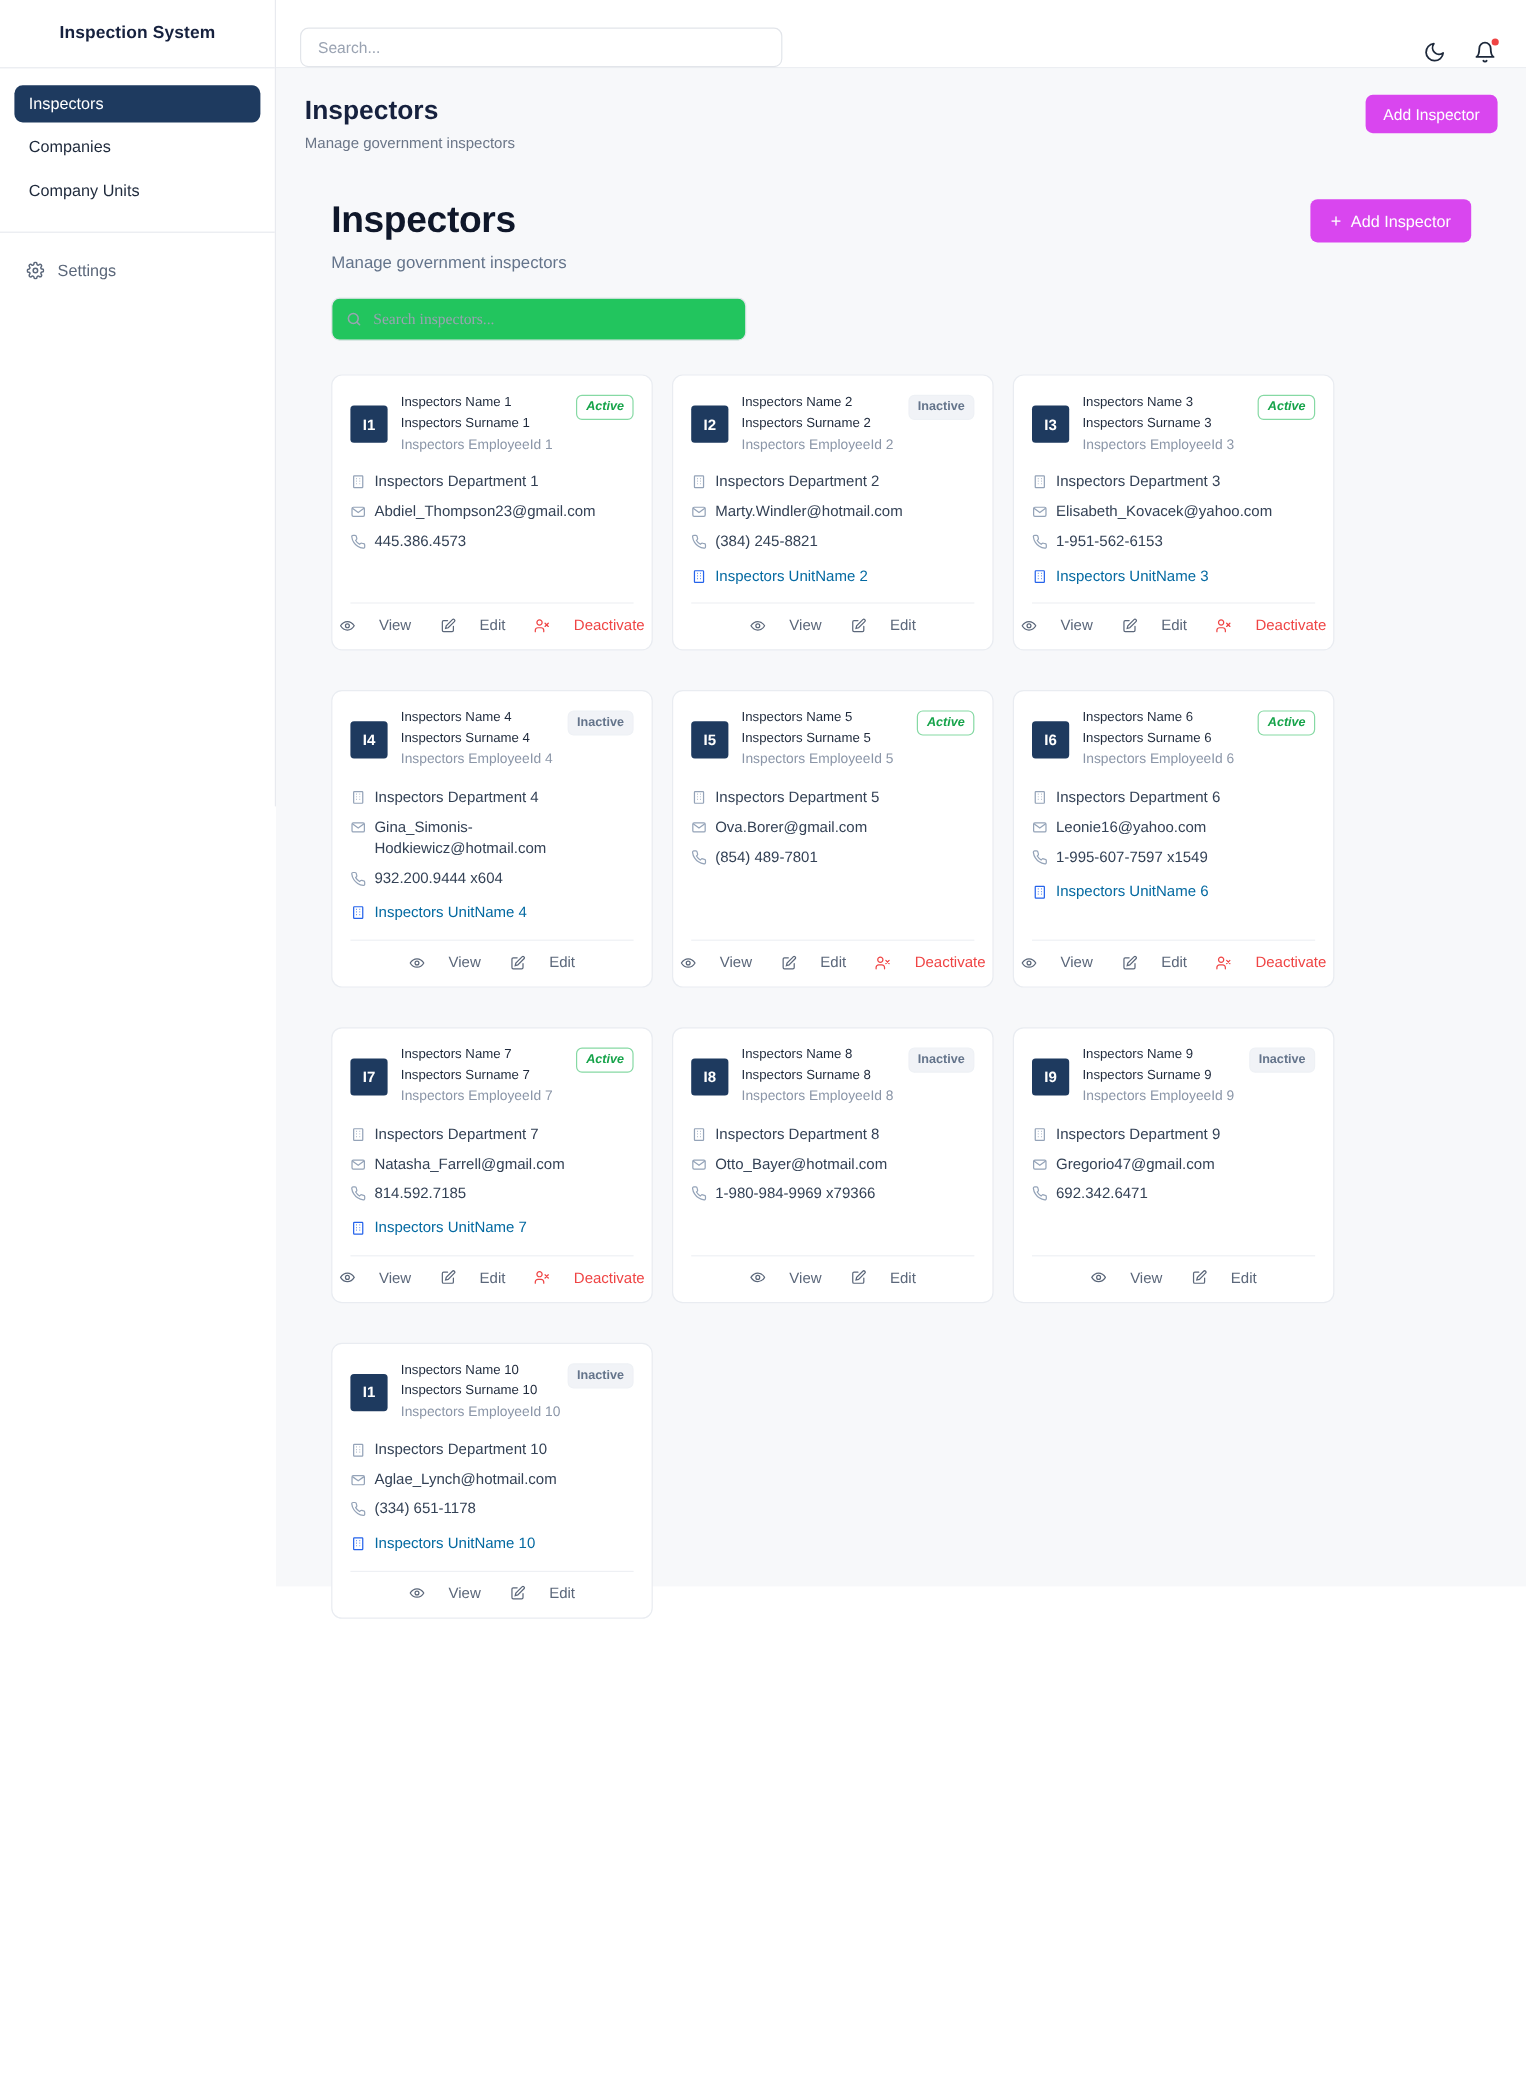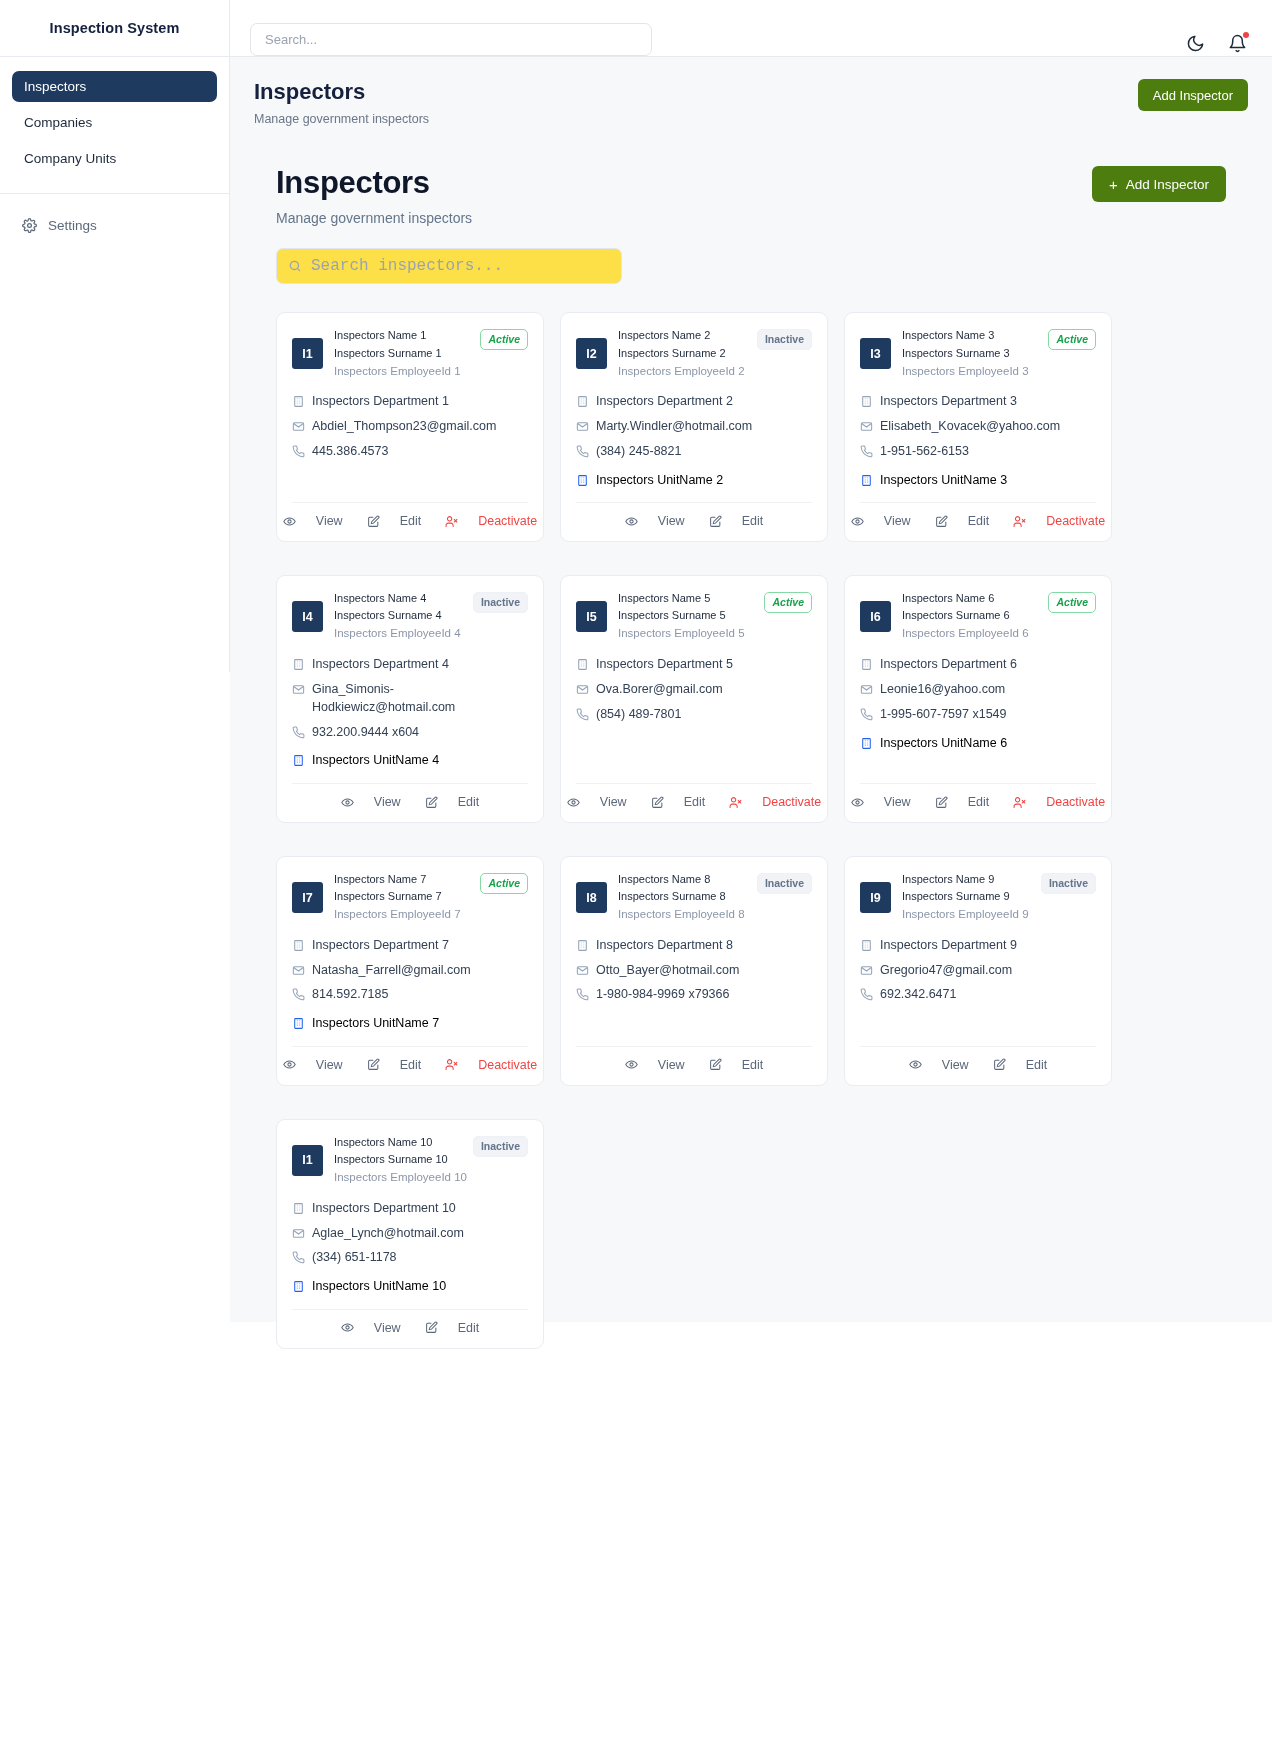--- a/index.html
+++ b/index.html
@@ -89,21 +89,21 @@
   .page-band {
     background: #f7f8fa;
     padding: 22px 24px 20px 24px;
     display: flex;
     align-items: flex-start;
   }
   .band-title { font-size: 22px; font-weight: bold; color: #16213e; line-height: 1.2; }
   .band-sub { font-size: 12.5px; color: #6b7688; margin-top: 7px; }
   .band-spacer { flex: 1 1 auto; }
   .btn-primary {
-    background: #4d7c0f;
+    background: #d946ef;
     color: #fff;
     border: none;
     border-radius: 6px;
     height: 32px;
     padding: 0 15px;
     font-size: 13px;
     font-family: "Liberation Sans", sans-serif;
     cursor: pointer;
     display: inline-flex;
     align-items: center;
@@ -117,23 +117,23 @@
   .inner-sub { font-size: 14px; color: #64748b; margin-top: 10px; }
   .inner-spacer { flex: 1 1 auto; }
   .btn-add { height: 36px; padding: 0 17px; font-size: 13.5px; }
   .plus { font-size: 15px; line-height: 1; }
 
   .searchwrap { position: relative; width: 346px; margin-bottom: 28px; }
   .searchwrap .s-icon { position: absolute; left: 12px; top: 50%; transform: translateY(-50%); }
   .cardsearch {
     width: 346px; height: 36px;
     border: 1px solid #e2e5ea; border-radius: 7px;
-    background: #fde047; padding: 0 12px 0 34px;
-    font-size: 16px; color: #1e293b;
-    font-family: Liberation Mono, monospace;
+    background: #22c55e; padding: 0 12px 0 34px;
+    font-size: 13px; color: #1e293b;
+    font-family: Liberation Serif, serif;
   }
   .cardsearch::placeholder { color: #9aa3b2; }
 
   
   .grid { display: grid; grid-template-columns: repeat(3, 268px); gap: 33px 16px; }
   .card {
     background: #fff;
     border: 1px solid #e9ecf1;
     border-radius: 9px;
     padding: 14px 15px 0 15px;
@@ -160,21 +160,21 @@
     line-height: 1.4;
     margin-top: 2px;
   }
   .badge.active { color: #16a34a; border: 1px solid #86d9a4; background: #fff; font-style: italic; }
   .badge.inactive { color: #64748b; border: 1px solid #eef1f5; background: #f1f3f7; }
   .card-empid { font-size: 11.5px; color: #8b96a8; line-height: 1.55; margin-top: 1px; }
 
   .card-meta { margin-top: 13px; display: flex; flex-direction: column; gap: 7px; }
   .meta-row { display: flex; align-items: flex-start; gap: 7px; font-size: 12.5px; color: #334155; line-height: 1.42; }
   .meta-row .mi { flex: 0 0 13px; margin-top: 2px; }
-  .meta-row.unit { color: #000000; cursor: pointer; margin-top: 4px; }
+  .meta-row.unit { color: #0369a1; cursor: pointer; margin-top: 4px; }
 
   .card-actions {
     margin-top: 13px;
     border-top: 1px solid #eef0f4;
     padding: 11px 0 13px 0;
     display: flex;
     gap: 24px;
     justify-content: center;
   }
   .act { display: inline-flex; align-items: center; gap: 20px; font-size: 12.5px; color: #5b677a; cursor: pointer; }

